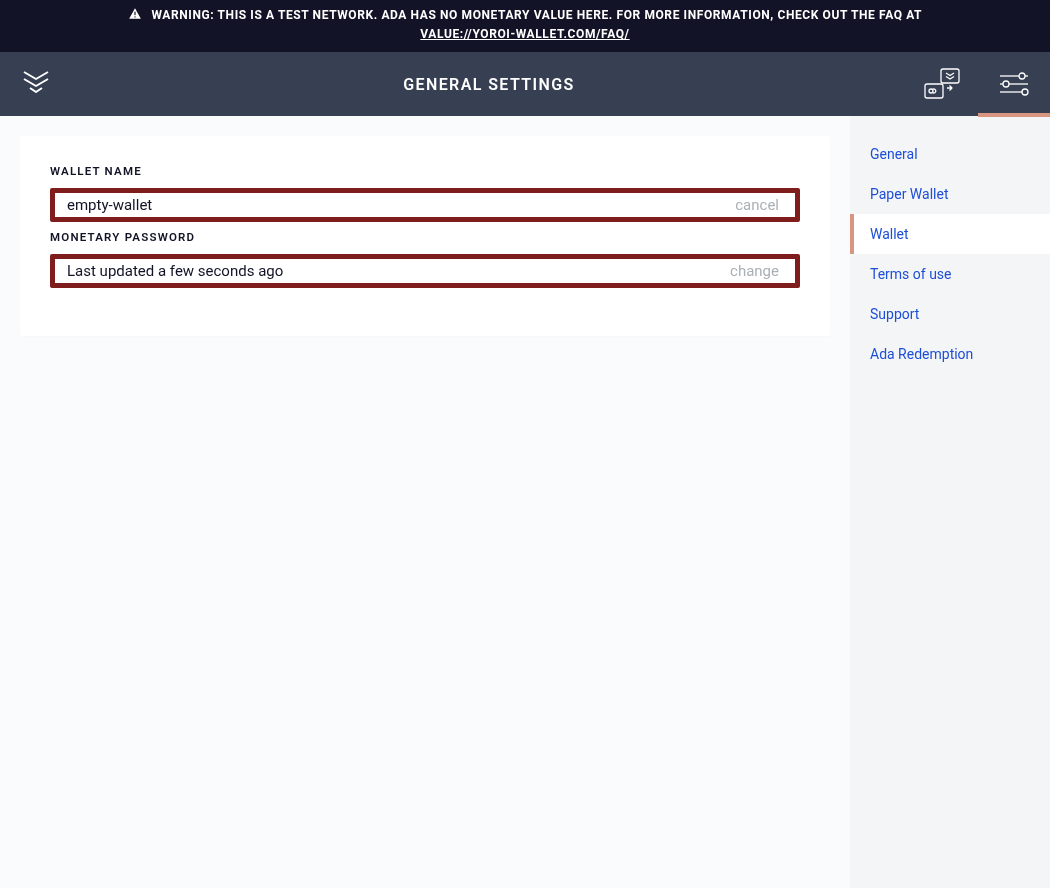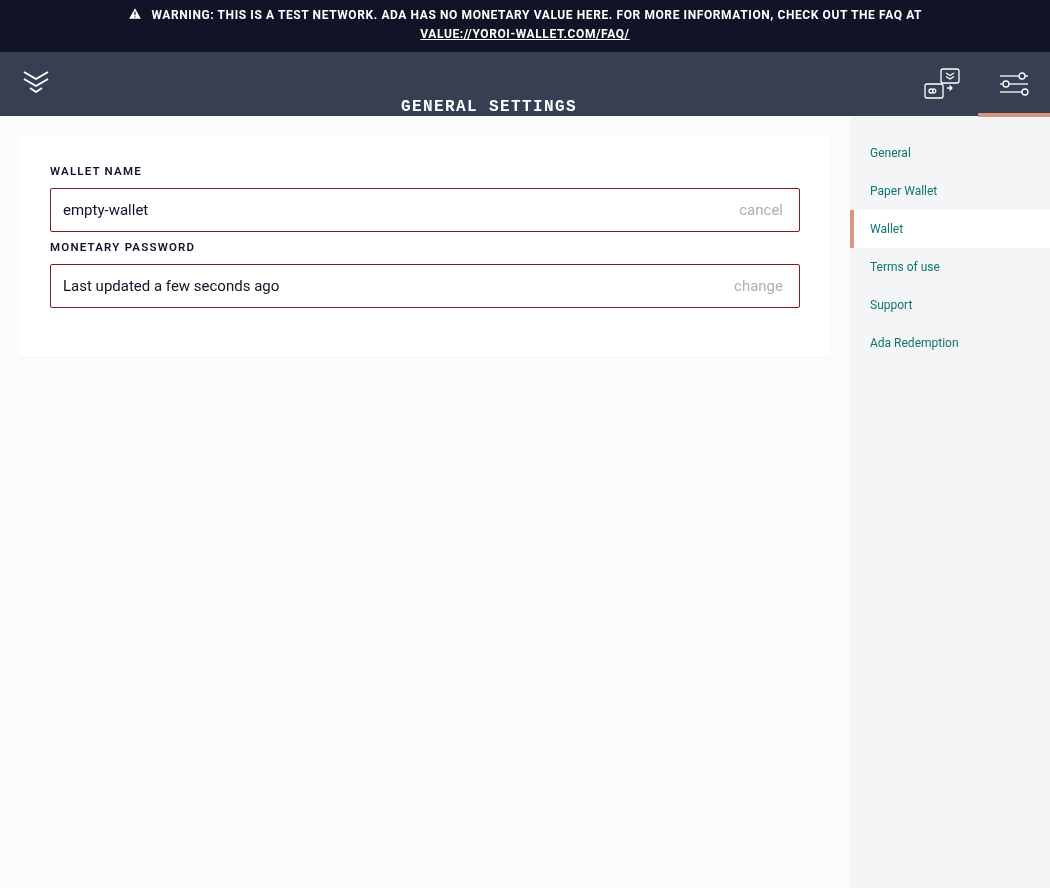--- a/index.html
+++ b/index.html
@@ -45,23 +45,22 @@
     .navbar-left {
       width: 72px;
       display: flex;
       align-items: center;
       justify-content: center;
     }
     .navbar-left svg { display: block; }
     .navbar-center {
       flex: 1;
       display: flex;
-      align-items: flex-end;
+      align-items: center;
       justify-content: center;
-      font-family: Liberation Mono, monospace;
     }
     .navbar-title {
       color: #ffffff;
       font-size: 16px;
       font-weight: 600;
       letter-spacing: 1.4px;
     }
     .navbar-right {
       display: flex;
       align-items: stretch;
@@ -103,23 +102,23 @@
     .field { margin-bottom: 8px; }
     .field-label {
       font-size: 11.5px;
       letter-spacing: 1.2px;
       font-weight: 600;
       color: #121326;
       margin-bottom: 10px;
     }
     .field-input-wrap {
       position: relative;
-      border: 1px solid #7f1d1d;
+      border: 5px solid #7f1d1d;
       border-radius: 2px;
-      height: 44px;
+      height: 34px;
       display: flex;
       align-items: center;
       padding: 0 16px 0 12px;
       background: #ffffff;
     }
     .field-input {
       flex: 1;
       border: none;
       outline: none;
       background: transparent;
@@ -142,22 +141,22 @@
     
     .sidebar {
       width: 200px;
       background: #f4f5f7;
       display: flex;
       flex-direction: column;
       padding-top: 18px;
     }
     .sidebar-item {
       padding: 12px 20px;
-      font-size: 12px;
-      color: #0f766e;
+      font-size: 14px;
+      color: #1d4ed8;
       cursor: pointer;
       position: relative;
     }
     .sidebar-item.active {
       background: #ffffff;
       font-weight: 400;
     }
     .sidebar-item.active::before {
       content: "";
       position: absolute;

